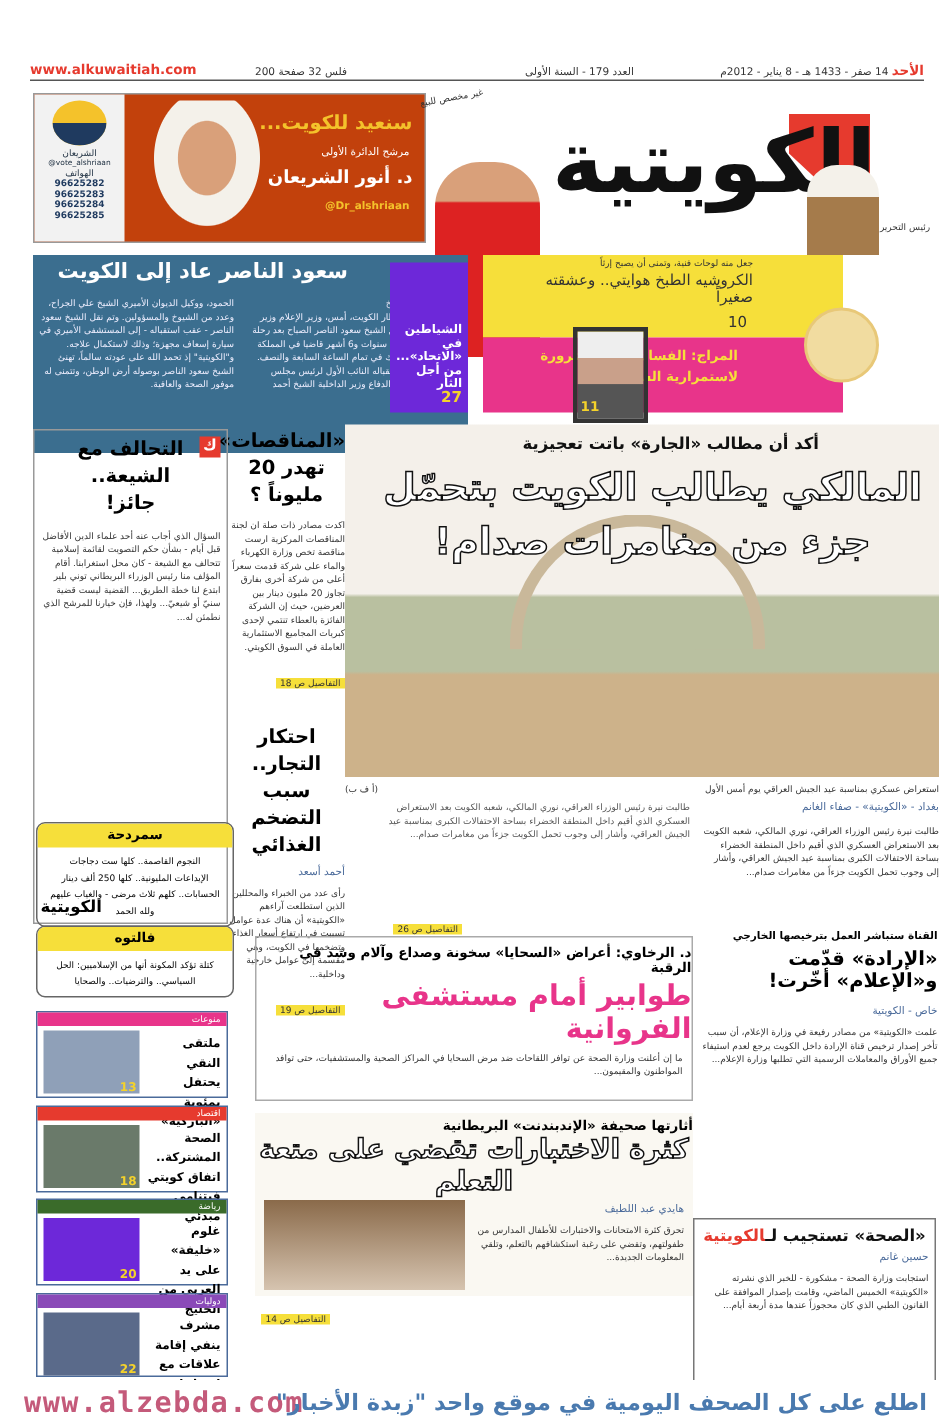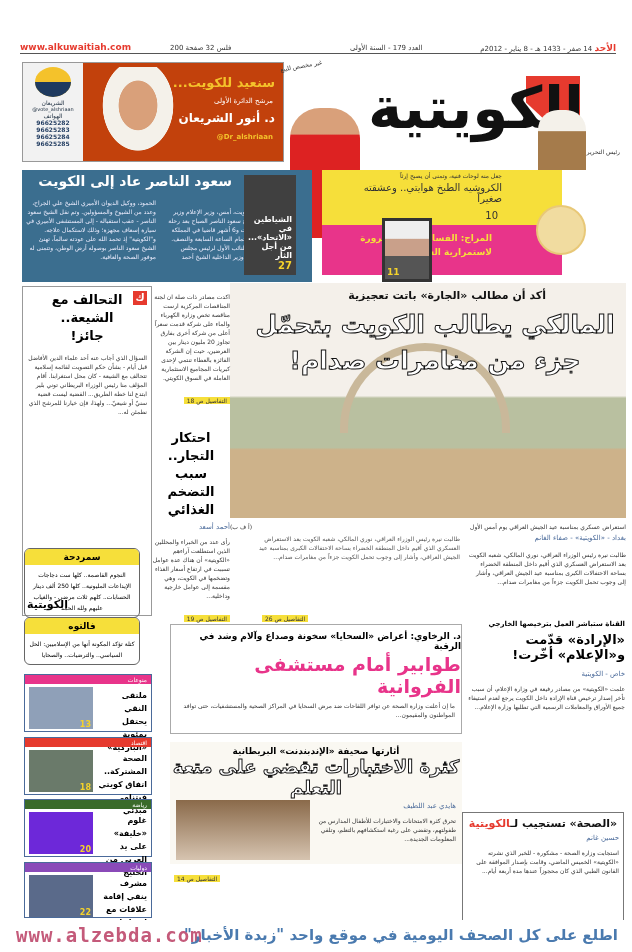--- a/index.html
+++ b/index.html
@@ -23,26 +23,26 @@
 .ad .sub{position:absolute;right:10px;top:34px;color:#fff;font-size:7px}
 .ad .name{position:absolute;right:8px;top:48px;color:#fff;font-size:12px;font-weight:bold}
 .ad .tw{position:absolute;right:10px;top:70px;color:#f4c22b;font-size:7px;font-weight:bold}
 .masthead{left:320px;top:62px;width:300px;height:100px}
 .masthead .title{position:absolute;right:36px;top:8px;font-size:58px;font-weight:900;color:#111;letter-spacing:-2px;line-height:76px}
 .masthead .redk{position:absolute;right:40px;top:14px;width:54px;height:44px;background:#e63a2e;clip-path:polygon(0 0,100% 0,100% 100%,35% 100%,0 60%)}
 .masthead .chief{position:absolute;right:0;top:86px;font-size:6px;color:#333}
 .masthead .notice{position:absolute;left:-40px;top:0;font-size:6px;color:#333;transform:rotate(-10deg)}
 .portrait{left:538px;top:110px;width:48px;height:60px;background:linear-gradient(#f4f1ea 0 35%,#a57b4b 36%);border-radius:20px 20px 0 0}
 .rooney{left:290px;top:108px;width:70px;height:130px;background:linear-gradient(#d9a07a 0 20%,#d22 21%);border-radius:30px 30px 8px 8px}
-.blueband{left:22px;top:170px;width:290px;height:112px;background:#3b6e8f;color:#fff}
+.blueband{left:22px;top:170px;width:290px;height:132px;background:#3b6e8f;color:#fff}
 .blueband h2{position:absolute;right:80px;top:3px;font-size:14px;font-weight:bold;color:#fff}
 .blueband .col{position:absolute;font-size:6px;line-height:9px;color:#eef}
 .blueband .c1{right:20px;top:28px;width:130px}
 .blueband .c2{left:4px;top:28px;width:130px}
-.sports{left:244px;top:175px;width:52px;height:100px;background:#404040;color:#fff;font-size:8px;font-weight:bold;padding:40px 4px 0 0}
+.sports{left:260px;top:175px;width:52px;height:100px;background:#6d28d9;color:#fff;font-size:8px;font-weight:bold;padding:40px 4px 0 0}
 .sports .num{color:#f4d22b;font-size:10px}
 .yellow{left:322px;top:170px;width:240px;height:55px;background:#f6df3a}
 .yellow .kicker{position:absolute;right:60px;top:2px;font-size:6px;color:#333}
 .yellow .hl{position:absolute;right:60px;top:12px;font-size:10px;font-weight:normal;color:#333;width:150px}
 .yellow .num{position:absolute;right:64px;top:40px;font-size:10px;color:#333}
 .pink{left:322px;top:225px;width:240px;height:50px;background:#e8348a}
 .pink .hl{position:absolute;right:70px;top:6px;width:140px;font-size:9px;font-weight:bold;color:#f6df3a;line-height:14px}
 .dish{left:536px;top:205px;width:50px;height:50px;border-radius:50%;background:#f1dca0;border:2px solid #e8c878}
 .mini{left:382px;top:218px;width:50px;height:64px;background:#fff;border:3px solid #333}
 .mini .num{position:absolute;left:2px;bottom:2px;color:#f4d22b;font-weight:bold;font-size:9px}
@@ -52,33 +52,33 @@
 .mainimg .caption{position:absolute;left:0;bottom:-12px;width:100%;font-size:6px;color:#333}
 .arch{position:absolute;left:110px;top:60px;width:170px;height:90px;border:8px solid #c9b89a;border-bottom:none;border-radius:85px 85px 0 0}
 .story{font-size:6px;line-height:9px;color:#333}
 .byline{font-size:7px;color:#4a6a9a}
 .more{display:inline-block;background:#f6df3a;font-size:6px;padding:0 3px;color:#333}
 .col-a{left:152px;top:286px;width:78px}
 .col-a h3{font-size:13px;font-weight:bold;text-align:center;line-height:18px}
 .editorial{left:22px;top:286px;width:130px;height:330px;border:1px solid #999;padding:4px}
 .editorial h3{font-size:13px;font-weight:bold;text-align:center;line-height:18px}
 .editorial .badge{position:absolute;right:4px;top:4px;width:14px;height:14px;background:#e63a2e;color:#fff;font-size:10px;text-align:center;line-height:14px;font-weight:bold}
-.box{left:24px;width:116px;border:1px solid #666;border-radius:6px;overflow:hidden}
+.box{left:24px;width:132px;border:1px solid #666;border-radius:6px;overflow:hidden}
 .box .hd{background:#f6df3a;text-align:center;font-size:9px;font-weight:bold;padding:3px}
 .box .bd{font-size:6px;line-height:11px;text-align:center;padding:4px}
 .promo{left:24px;width:128px;height:58px;border:1px solid #4a6a9a}
 .promo .bar{height:9px;color:#fff;font-size:6px;padding:0 4px;line-height:9px}
 .promo .txt{position:absolute;right:4px;top:14px;width:50px;font-size:8px;font-weight:bold;line-height:13px}
 .promo .ph{position:absolute;left:4px;top:12px;width:64px;height:42px;background:#8fa0b8}
 .promo .ph span{position:absolute;right:2px;bottom:0;color:#f4d22b;font-size:8px;font-weight:bold}
 .farwaniya{left:170px;top:624px;width:292px;height:110px;border:1px solid #aaa}
 .farwaniya .k{text-align:right;font-size:9px;font-weight:bold;margin-top:6px}
 .farwaniya .h{text-align:right;font-size:19px;font-weight:900;color:#e8348a;margin-top:2px}
 .exam{left:170px;top:742px;width:292px;height:122px;background:#faf8f2}
-.exam .k{text-align:center;font-size:9px;font-weight:bold;margin-top:4px}
+.exam .k{text-align:right;font-size:9px;font-weight:bold;margin-top:4px}
 .exam .h{text-align:center;font-size:18px;font-weight:900;color:#fff;-webkit-text-stroke:1px #111}
 .exam .img{position:absolute;left:6px;top:58px;width:134px;height:60px;background:linear-gradient(#8a6a4a,#d6c4b0)}
 .channel{left:465px;top:620px;width:160px}
 .channel .k{font-size:7px;font-weight:bold}
 .channel .h{font-size:13px;font-weight:900;margin-top:4px}
 .health{left:462px;top:812px;width:162px;height:110px;border:1px solid #777;padding:4px}
 .health .h{font-size:11px;font-weight:900;text-align:center}
 .health .h span{color:#e63a2e}
 .banner{left:0;top:920px;width:632px;height:32px;background:#fff}
 .banner .url{position:absolute;left:16px;top:4px;font-size:19px;font-weight:900;color:#c45a7a;font-family:"DejaVu Sans Mono",monospace;letter-spacing:1px}
@@ -161,20 +161,21 @@
   </div>
 </div>
 <div class="abs rtl" style="left:466px;top:534px;width:160px">
   <div class="byline">بغداد - «الكويتية» - صفاء الغانم</div>
   <div class="story" style="margin-top:8px">طالبت نيرة رئيس الوزراء العراقي، نوري المالكي، شعبه الكويت بعد الاستعراض العسكري الذي أقيم داخل المنطقة الخضراء بساحة الاحتفالات الكبرى بمناسبة عيد الجيش العراقي، وأشار إلى وجوب تحمل الكويت جزءاً من مغامرات صدام...</div>
 </div>
 <div class="abs story rtl" style="left:250px;top:534px;width:210px;height:70px;color:#555">طالبت نيرة رئيس الوزراء العراقي، نوري المالكي، شعبه الكويت بعد الاستعراض العسكري الذي أقيم داخل المنطقة الخضراء بساحة الاحتفالات الكبرى بمناسبة عيد الجيش العراقي، وأشار إلى وجوب تحمل الكويت جزءاً من مغامرات صدام...</div>
 <div class="abs" style="left:262px;top:606px"><span class="more">التفاصيل ص 26</span></div>
 
 <div class="abs col-a rtl">
+  <h3>«المناقصات» تهدر 20 مليوناً ؟</h3>
   <div class="story" style="margin-top:6px">اكدت مصادر ذات صلة ان لجنة المناقصات المركزية ارست مناقصة تخص وزارة الكهرباء والماء على شركة قدمت سعراً أعلى من شركة أخرى بفارق تجاوز 20 مليون دينار بين العرضين، حيث إن الشركة الفائزة بالعطاء تنتمي لإحدى كبريات المجاميع الاستثمارية العاملة في السوق الكويتي.</div>
   <div style="margin-top:6px"><span class="more">التفاصيل ص 18</span></div>
   <h3 style="margin-top:22px">احتكار التجار.. سبب التضخم الغذائي</h3>
   <div class="byline" style="margin-top:4px">أحمد أسعد</div>
   <div class="story" style="margin-top:6px">رأى عدد من الخبراء والمحللين الذين استطلعت آراءهم «الكويتية» أن هناك عدة عوامل تسببت في ارتفاع أسعار الغذاء وتضخمها في الكويت، وهي مقسمة إلى عوامل خارجية وداخلية...</div>
   <div style="margin-top:6px"><span class="more">التفاصيل ص 19</span></div>
 </div>
 
 <div class="abs editorial rtl">
   <div class="badge">ك</div>

